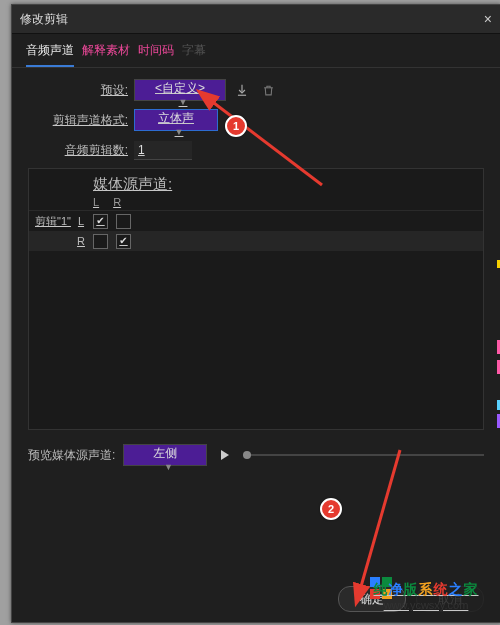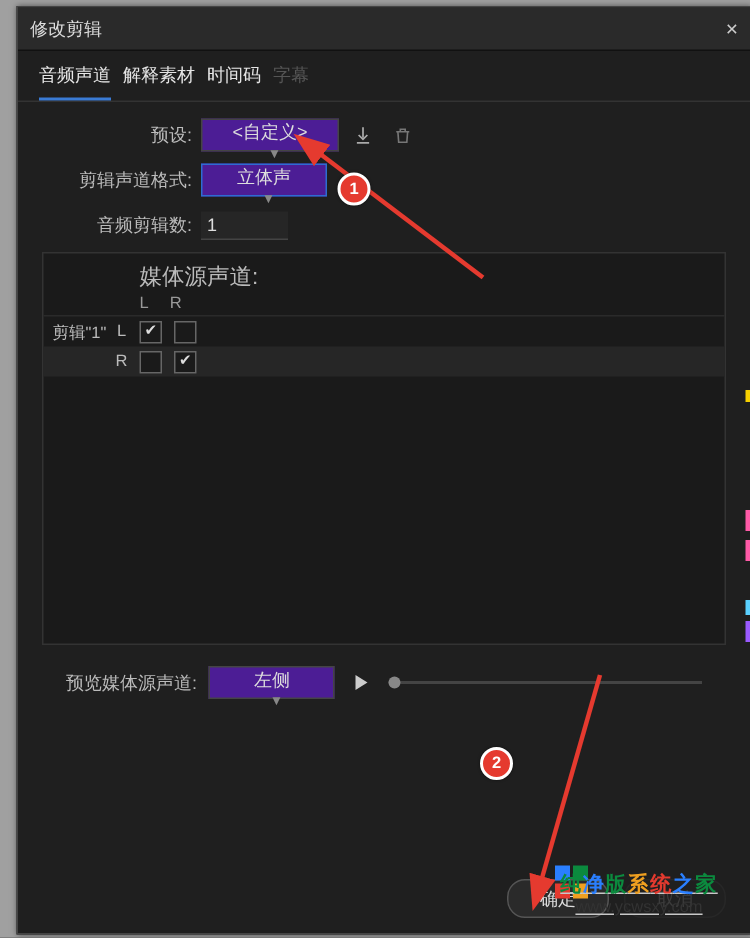--- a/index.html
+++ b/index.html
@@ -36,29 +36,30 @@
   .titlebar .title { font-size: 12px; color: #ddd; }
   .titlebar .close { font-size: 14px; color: #ccc; cursor: pointer; }
   .tabs {
     display: flex;
     gap: 8px;
     padding: 8px 14px 0 14px;
     border-bottom: 1px solid #333;
   }
   .tab {
     padding-bottom: 6px;
-    color: #e5e5e5;
+    color: #ec4899;
     cursor: pointer;
     font-size: 12px;
   }
   .tab.active { color: #e8e8e8; border-bottom: 2px solid #3a7bd5; }
   .tab.disabled { color: #555; cursor: default; }
 
   .body {
     padding: 10px 16px 0 16px;
+    text-decoration: underline;
   }
   .row {
     display: flex;
     align-items: center;
     height: 24px;
     margin-bottom: 6px;
   }
   .row .lbl {
     width: 100px;
     text-align: right;
@@ -146,21 +147,21 @@
   .chk.checked::after {
     content: "✔";
     font-size: 10px;
     color: #ddd;
     line-height: 1;
   }
 
   .preview-row {
     display: flex;
     align-items: center;
-    padding: 14px 32px;
+    padding: 14px 16px;
     gap: 8px;
   }
   .preview-row .lbl2 { color: #bbb; font-size: 12px; }
   .playbtn {
     width: 0; height: 0;
     border-left: 8px solid #ccc;
     border-top: 5px solid transparent;
     border-bottom: 5px solid transparent;
     margin: 0 6px;
     cursor: pointer;

